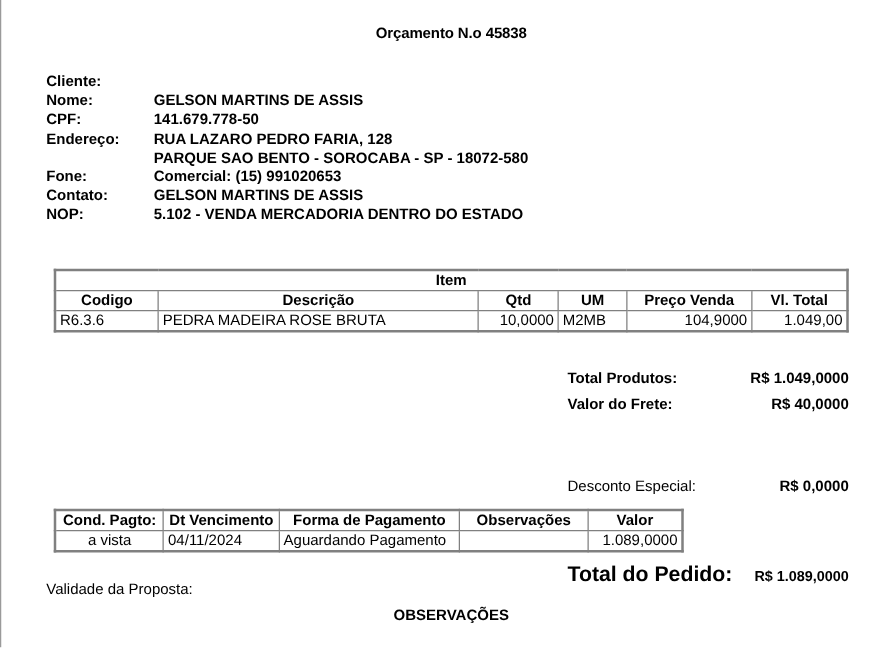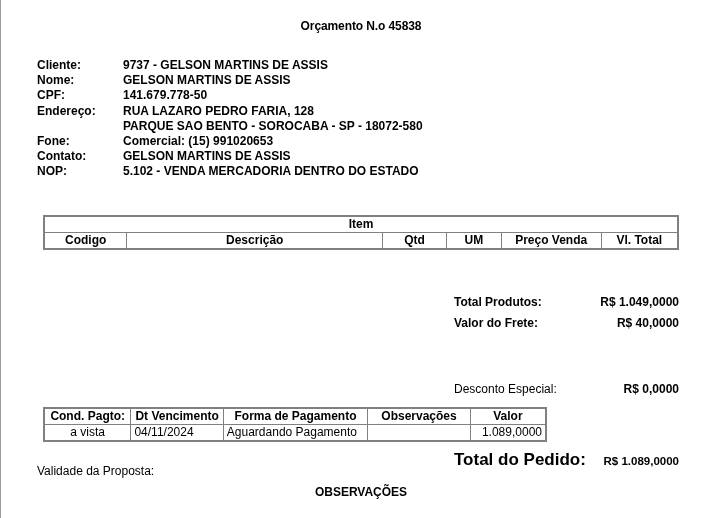--- a/index.html
+++ b/index.html
@@ -53,21 +53,20 @@
 </head>
 <body>
 
 <div class="left-border"></div>
 
 <div class="title">Orçamento N.o 45838</div>
 
 <div class="info">
   <div class="info-row bold">
     <span class="info-label">Cliente:</span>
-    <span class="info-value">9737 - GELSON MARTINS DE ASSIS</span>
   </div>
   <div class="info-row">
     <span class="info-label">Nome:</span>
     <span class="info-value">GELSON MARTINS DE ASSIS</span>
   </div>
   <div class="info-row">
     <span class="info-label">CPF:</span>
     <span class="info-value">141.679.778-50</span>
   </div>
   <div class="info-row">
@@ -105,20 +104,28 @@
       <tr>
     <th colspan="6" class="caption">Item</th>
   </tr>
   <tr>
     <th>Codigo</th>
     <th class="l">Descrição</th>
     <th>Qtd</th>
     <th>UM</th>
     <th>Preço Venda</th>
     <th>Vl. Total</th>
+  </tr>
+  <tr>
+    <td>R6.3.6</td>
+    <td>PEDRA MADEIRA ROSE BRUTA</td>
+    <td class="r">10,0000</td>
+    <td>M2MB</td>
+    <td class="r">104,9000</td>
+    <td class="r">1.049,00</td>
   </tr>
 </tbody>
   </table>
 
 <div class="totals">
   <div class="t-row t1">
     <span class="lbl">Total Produtos:</span>
     <span class="val">R$ 1.049,0000</span>
   </div>
   <div class="t-row t2">

